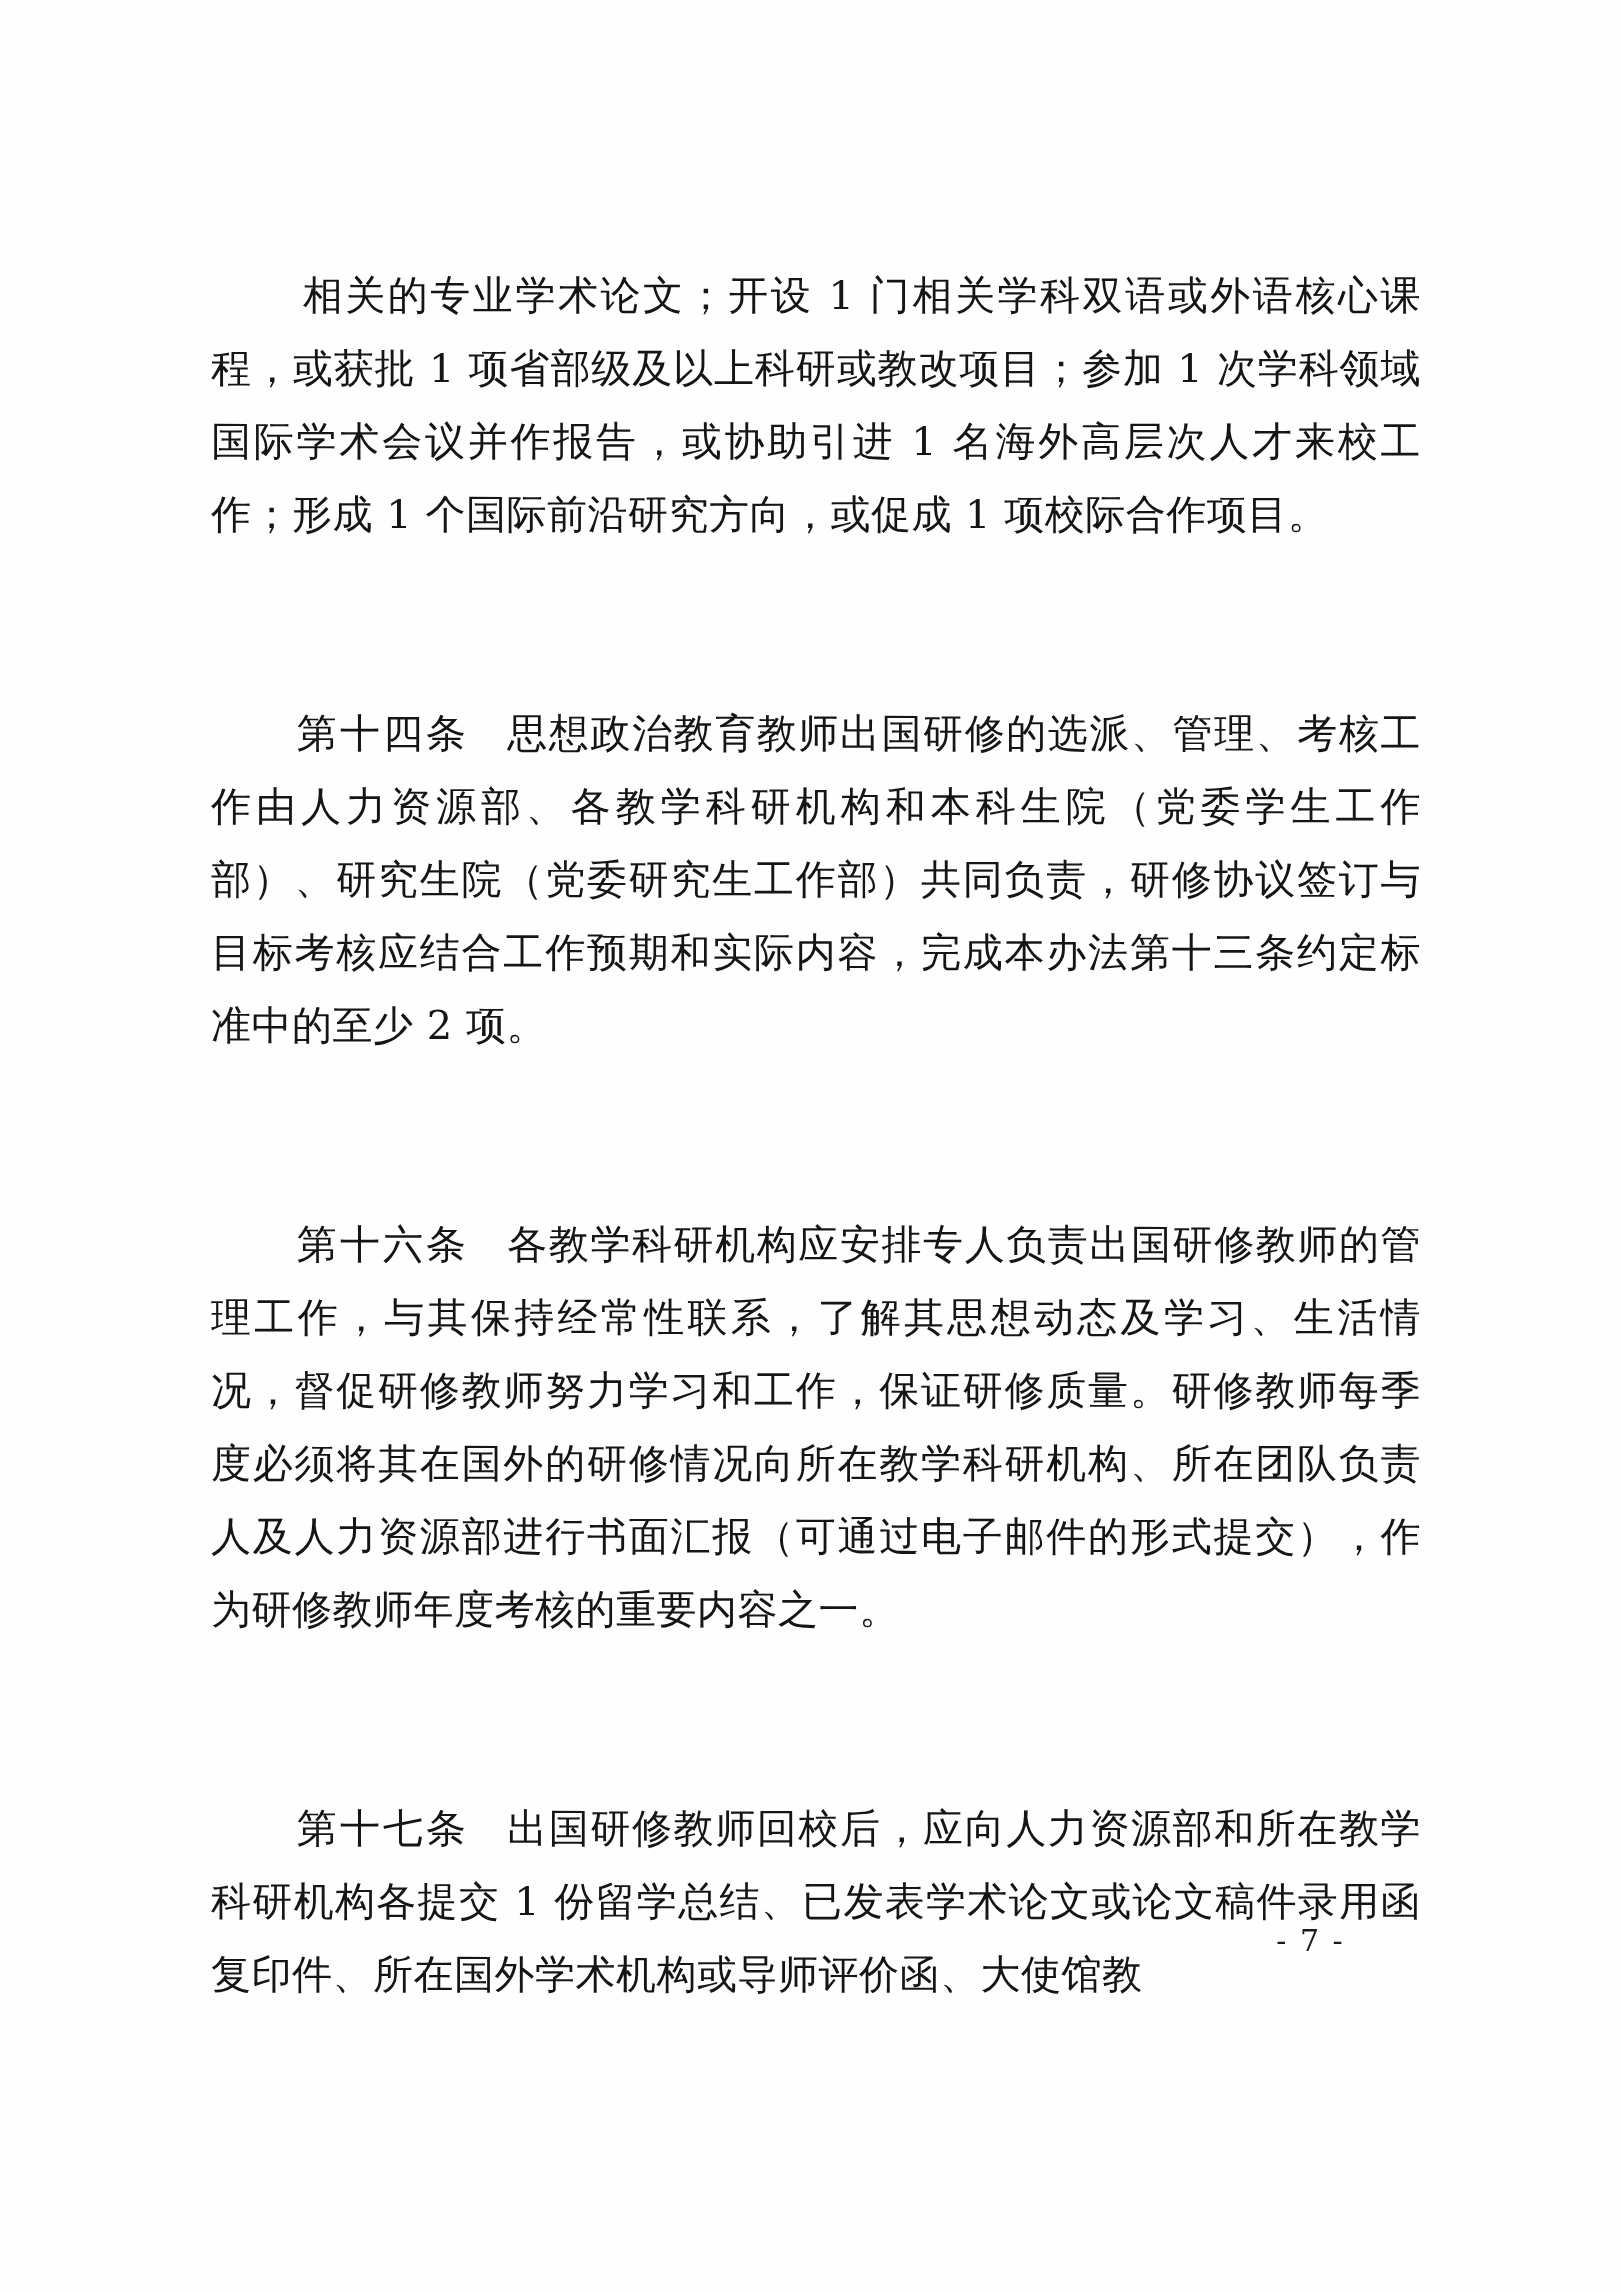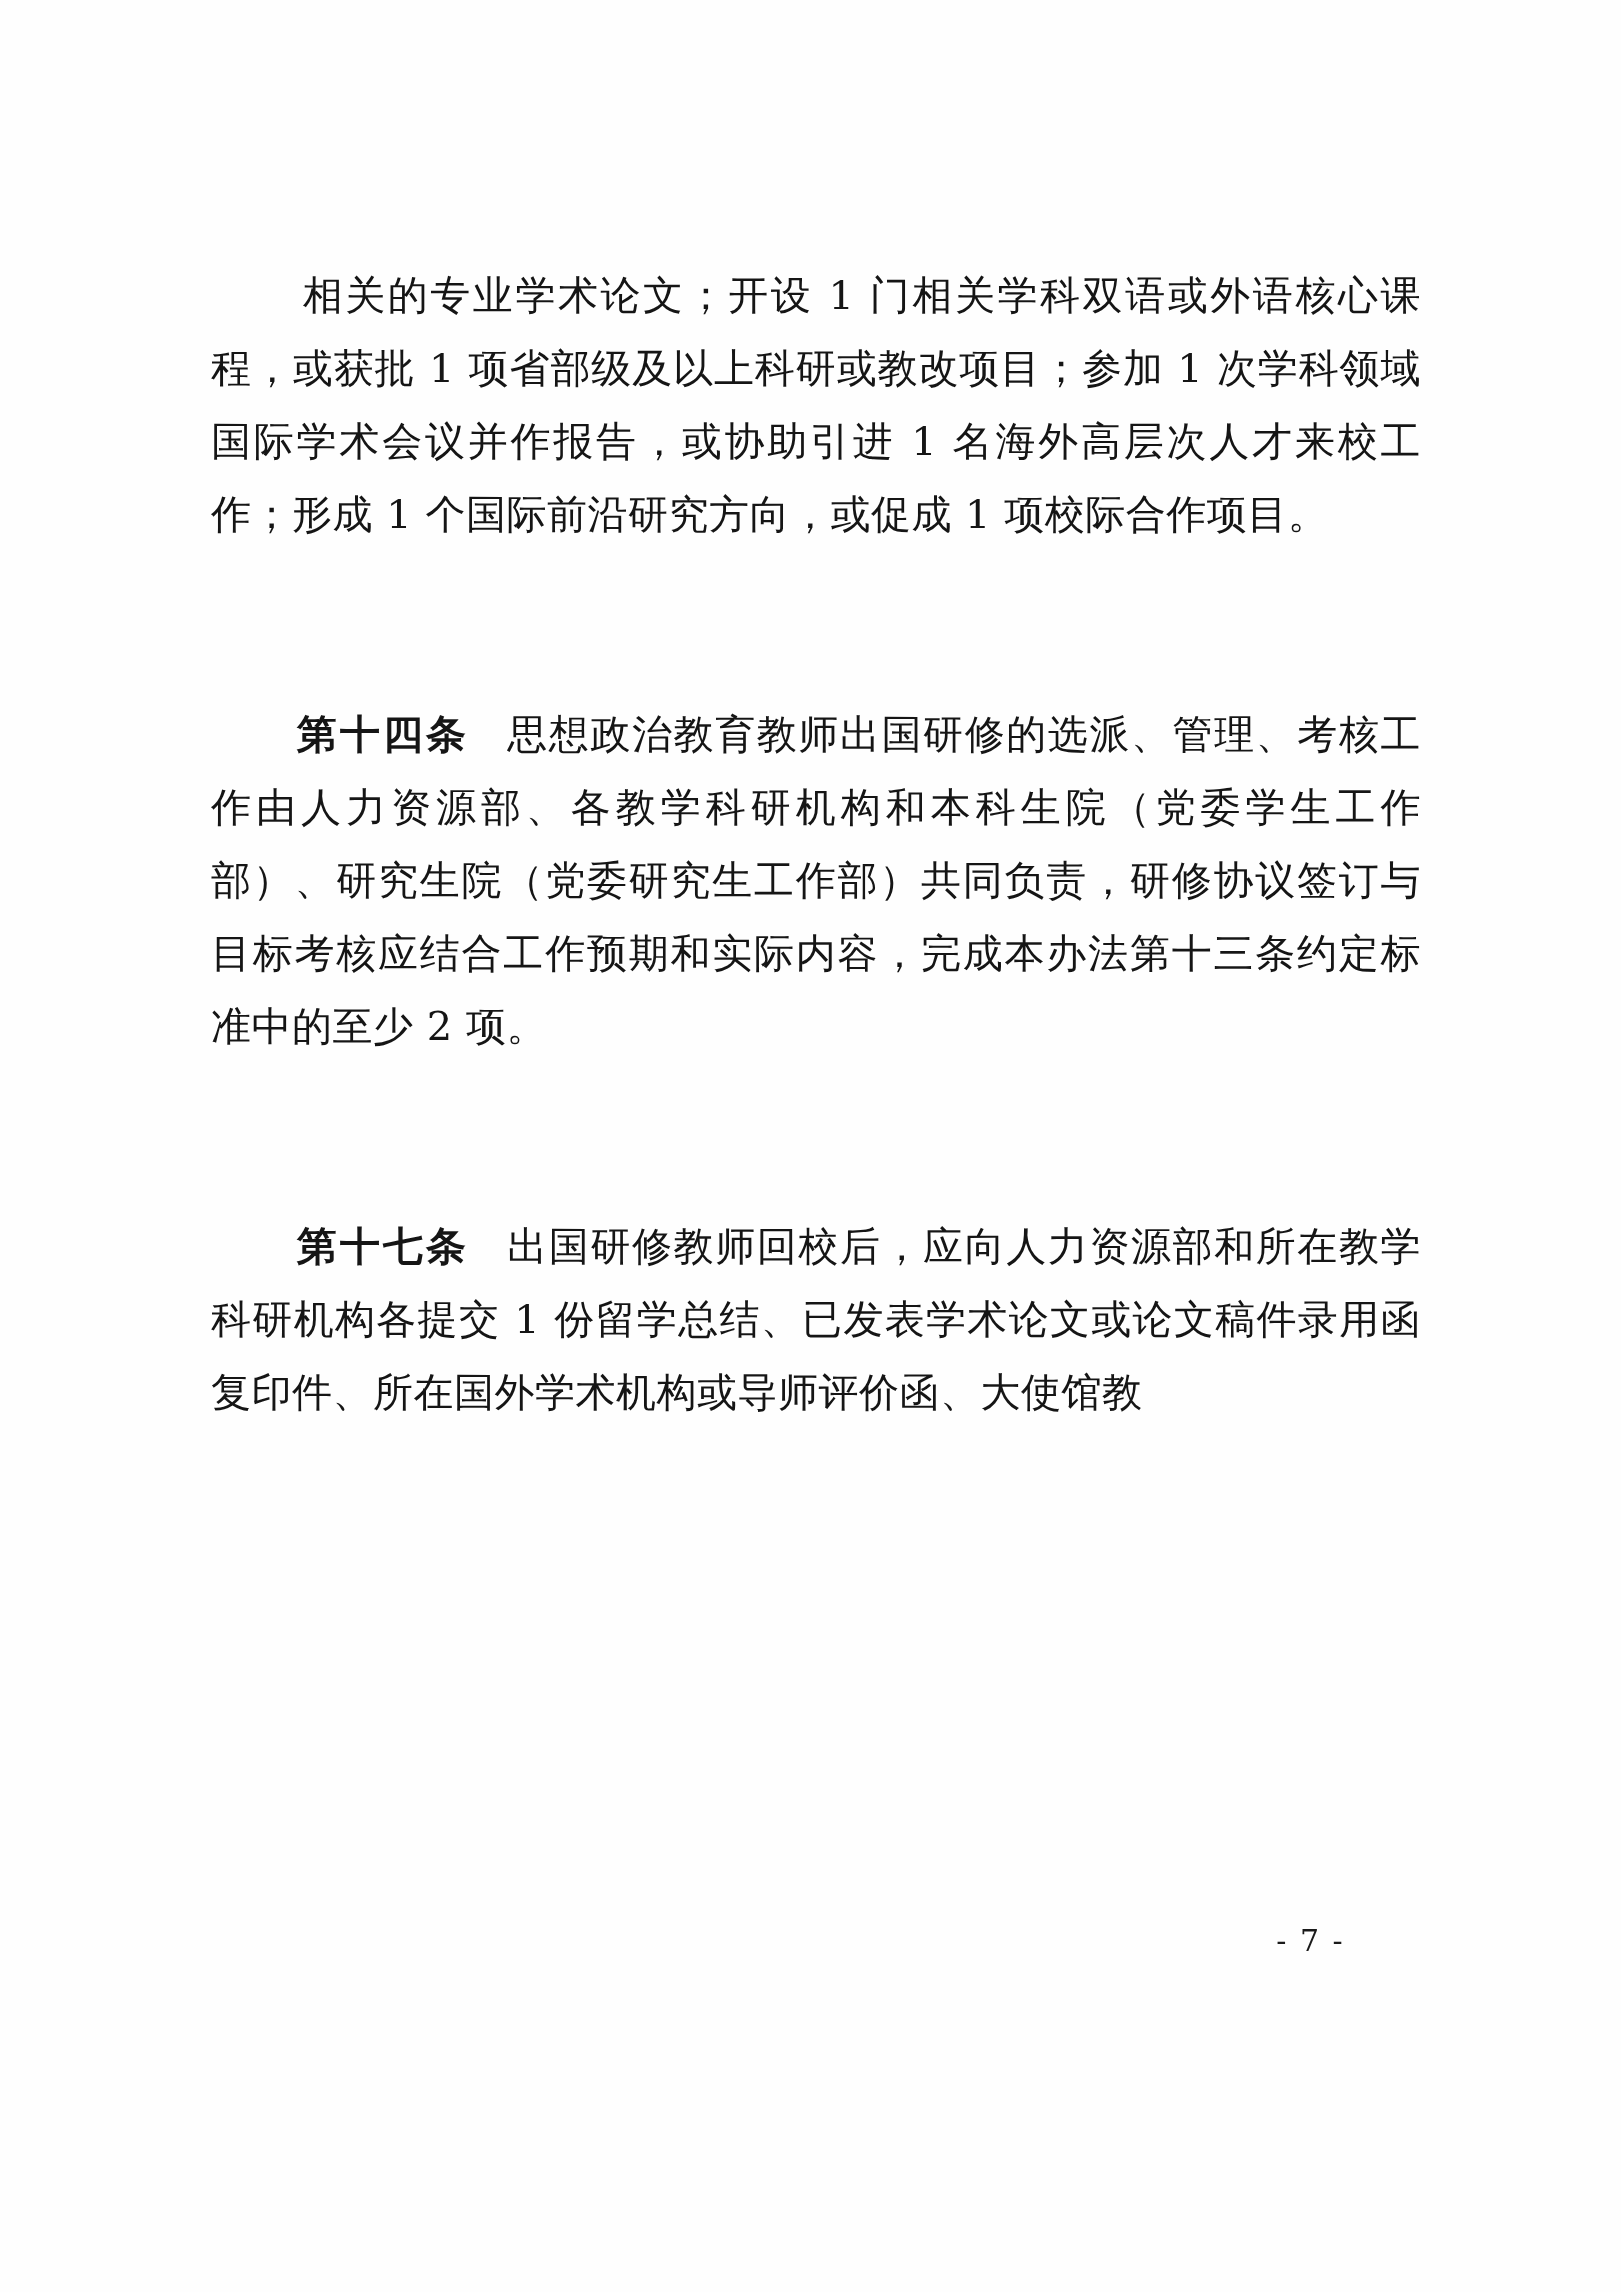--- a/index.html
+++ b/index.html
@@ -39,21 +39,21 @@
     color: #151515;
     white-space: pre-wrap;
   }
   .para + .para {
     margin-top: 0px;
   }
   .para.indent {
     text-indent: 74px;
   }
   .art-label {
-    font-weight: bold;
+    font-weight: normal;
     letter-spacing: 2px;
   }
   .gap {
     display: inline-block;
     width: 37px;
   }
   .footer {
     position: absolute;
     left: 0;
     top: 1923px;
@@ -76,20 +76,23 @@
 
     <p class="para">
       <span>相关的专业学术论文；开设 1 门相关学科双语或外语核心课程，或获批 1 项省部级及以上科研或教改项目；参加 1 次学科领域国际学术会议并作报告，或协助引进 1 名海外高层次人才来校工作；形成 1 个国际前沿研究方向，或促成 1 项校际合作项目。</span>
     </p>
 
     <p class="para indent">
       <span class="art-label">第十四条</span><span class="gap"></span><span>思想政治教育教师出国研修的选派、管理、考核工作由人力资源部、各教学科研机构和本科生院（党委学生工作部）、研究生院（党委研究生工作部）共同负责，研修协议签订与目标考核应结合工作预期和实际内容，完成本办法第十三条约定标准中的至少 2 项。</span>
     </p>
 
 
+    <p class="para indent">
+      <span class="art-label">第十六条</span><span class="gap"></span><span>各教学科研机构应安排专人负责出国研修教师的管理工作，与其保持经常性联系，了解其思想动态及学习、生活情况，督促研修教师努力学习和工作，保证研修质量。研修教师每季度必须将其在国外的研修情况向所在教学科研机构、所在团队负责人及人力资源部进行书面汇报（可通过电子邮件的形式提交），作为研修教师年度考核的重要内容之一。</span>
+    </p>
 
     <p class="para indent">
       <span class="art-label">第十七条</span><span class="gap"></span><span>出国研修教师回校后，应向人力资源部和所在教学科研机构各提交 1 份留学总结、已发表学术论文或论文稿件录用函复印件、所在国外学术机构或导师评价函、大使馆教</span>
     </p>
 
   </div>
 
   <div class="footer">
     <span class="pagenum">- 7 -</span>
   </div>

